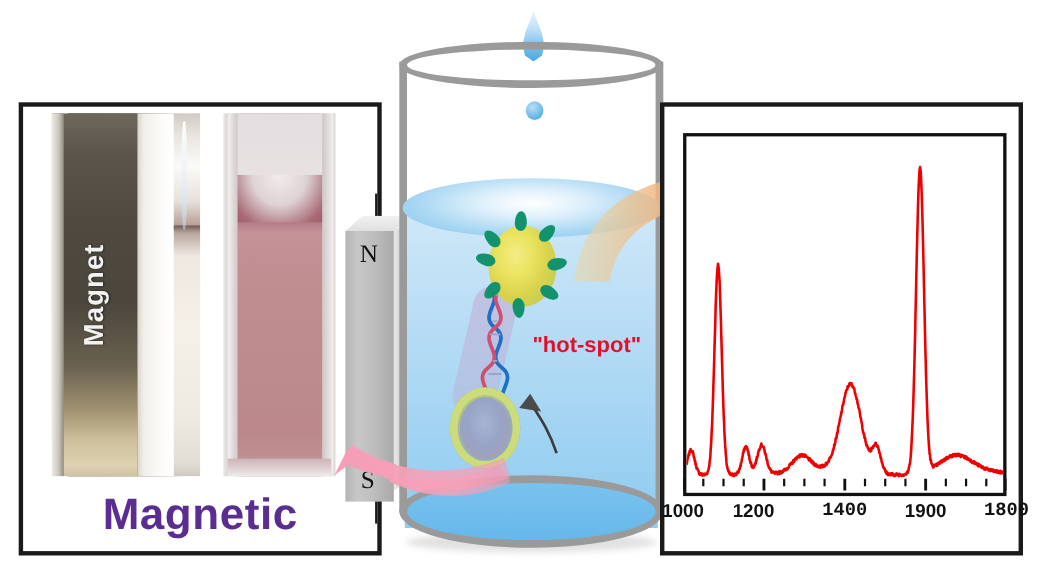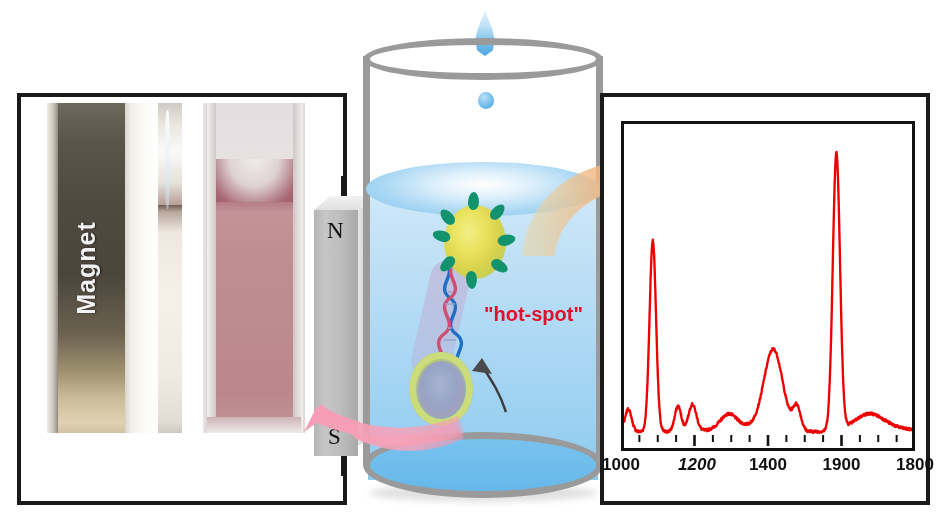--- a/index.html
+++ b/index.html
@@ -166,20 +166,21 @@
     </div>
 
     <div id="cuvette-pink" class="cuvette">
       <div id="cuvette-pink-body"></div>
       <div id="cuvette-pink-menis"></div>
       <div id="cuvette-pink-edgeL"></div>
       <div id="cuvette-pink-edgeR"></div>
       <div id="cuvette-pink-bottom"></div>
     </div>
 
+    <div id="magnetic-label">Magnetic</div>
   </div>
 
   <div id="magnet-bar" class="abs">
     <div id="magnet-wire"></div>
     <div id="magnet-side"></div>
     <div id="magnet-front"></div>
     <div id="magnet-top"></div>
     <div id="magnet-n">N</div>
     <div id="magnet-s">S</div>
   </div>
@@ -285,21 +286,21 @@
           <line x1="220.5" x2="220.5" y1="0" y2="11" stroke="#111" stroke-width="2.6"></line>
           <line x1="238.875" x2="238.875" y1="0" y2="7" stroke="#111" stroke-width="2"></line>
           <line x1="257.25" x2="257.25" y1="0" y2="7" stroke="#111" stroke-width="2"></line>
           <line x1="275.625" x2="275.625" y1="0" y2="7" stroke="#111" stroke-width="2"></line>
           <line x1="294" x2="294" y1="0" y2="11" stroke="#111" stroke-width="2.6"></line>
         </svg>
     </div>
 
     <div id="xaxis-labels">
         <span style="left: 0px;">1000</span>
-        <span style="left: 76px; font-style: italic;">1200</span>
-        <span style="left: 147px;">1400</span>
+        <span style="left: 64px;">1200</span>
+        <span style="left: 147px; font-family: Liberation Mono, monospace;">1400</span>
         <span style="left: 220.5px;">1900</span>
-        <span style="left: 294px;">1800</span>
+        <span style="left: 294px; font-family: Liberation Mono, monospace;">1800</span>
       </div>
 
   </div>
 
 </div>
 
 </body></html>

